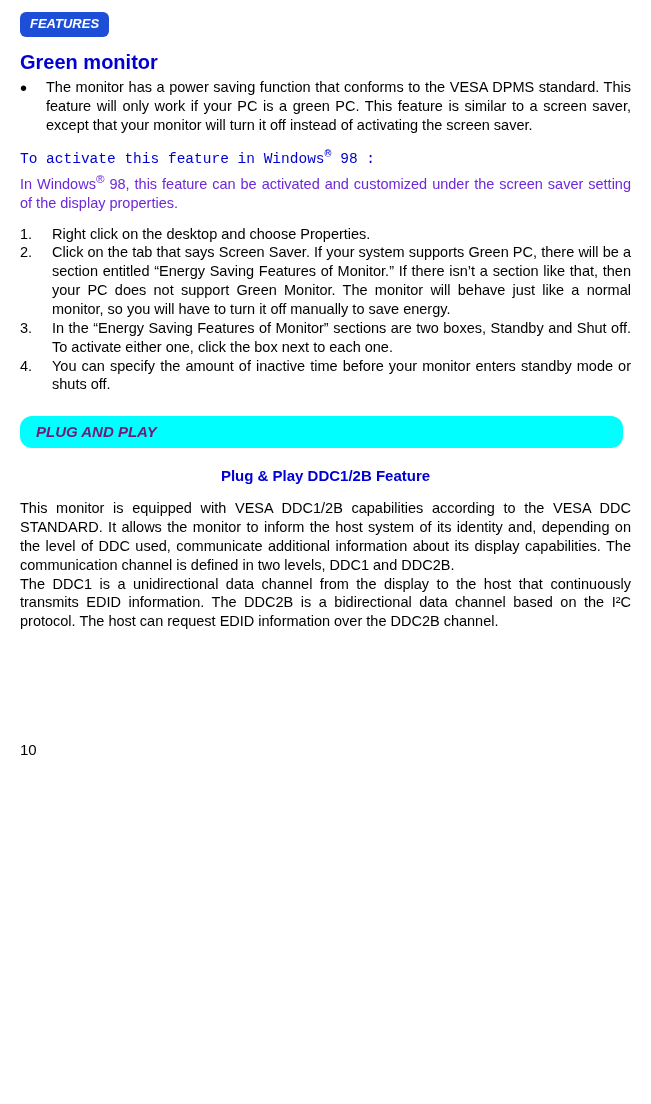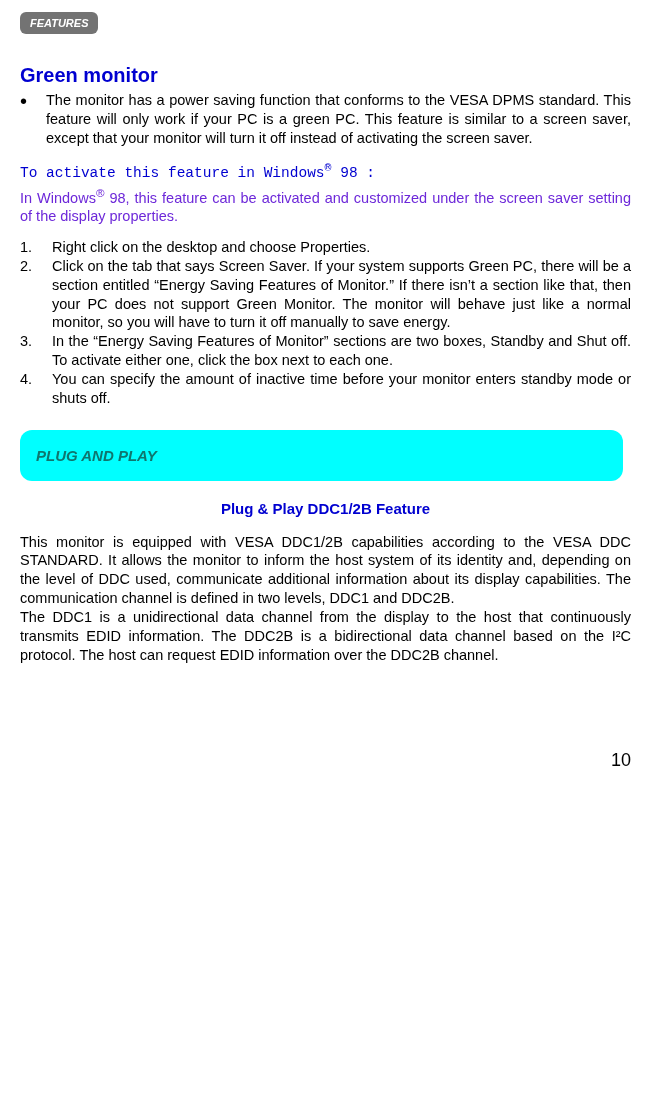--- a/index.html
+++ b/index.html
@@ -6,29 +6,29 @@
       font-family: Arial, Helvetica, sans-serif;
       margin: 0;
       padding: 12px 20px 20px 20px;
       width: 651px;
       box-sizing: border-box;
       font-size: 14.5px;
       line-height: 1.3;
       color: #000;
     }
     .features-badge {
-      background: #737373;
+      background: #1d4ed8;
       color: #fff;
       font-weight: bold;
       font-style: italic;
       padding: 4px 10px;
       border-radius: 6px;
       display: inline-block;
-      font-size: 11px;
-      margin-bottom: 28px;
+      font-size: 13px;
+      margin-bottom: 12px;
     }
     .green-heading {
       color: #0000d0;
       font-weight: bold;
       font-size: 20px;
       margin-bottom: 3px;
     }
     .bullet-row {
       display: flex;
       margin-bottom: 12px;
@@ -67,43 +67,43 @@
       margin: 0;
     }
     ol.steps li::before {
       counter-increment: step;
       content: counter(step) ".";
       position: absolute;
       left: 0;
     }
     .plug-banner {
       background: #00ffff;
-      color: #0f766e;
+      color: #701a75;
       font-weight: bold;
       font-style: italic;
-      padding: 16px 16px;
+      padding: 6px 16px;
       border-radius: 12px;
       font-size: 15px;
       margin: 0 8px 18px 0;
     }
     .ddc-heading {
       color: #0000d0;
       font-weight: bold;
       font-size: 15px;
       margin-bottom: 14px;
       text-align: center;
     }
     .para {
       text-align: justify;
       margin: 0;
     }
     .page-number {
-      text-align: right;
-      font-size: 18px;
-      margin-top: 84px;
+      text-align: left;
+      font-size: 15px;
+      margin-top: 109px;
     }
   </style>
 </head>
 <body>
 
 
 
 <div class="features-badge">FEATURES</div>
 
 <div class="green-heading">Green monitor</div>

